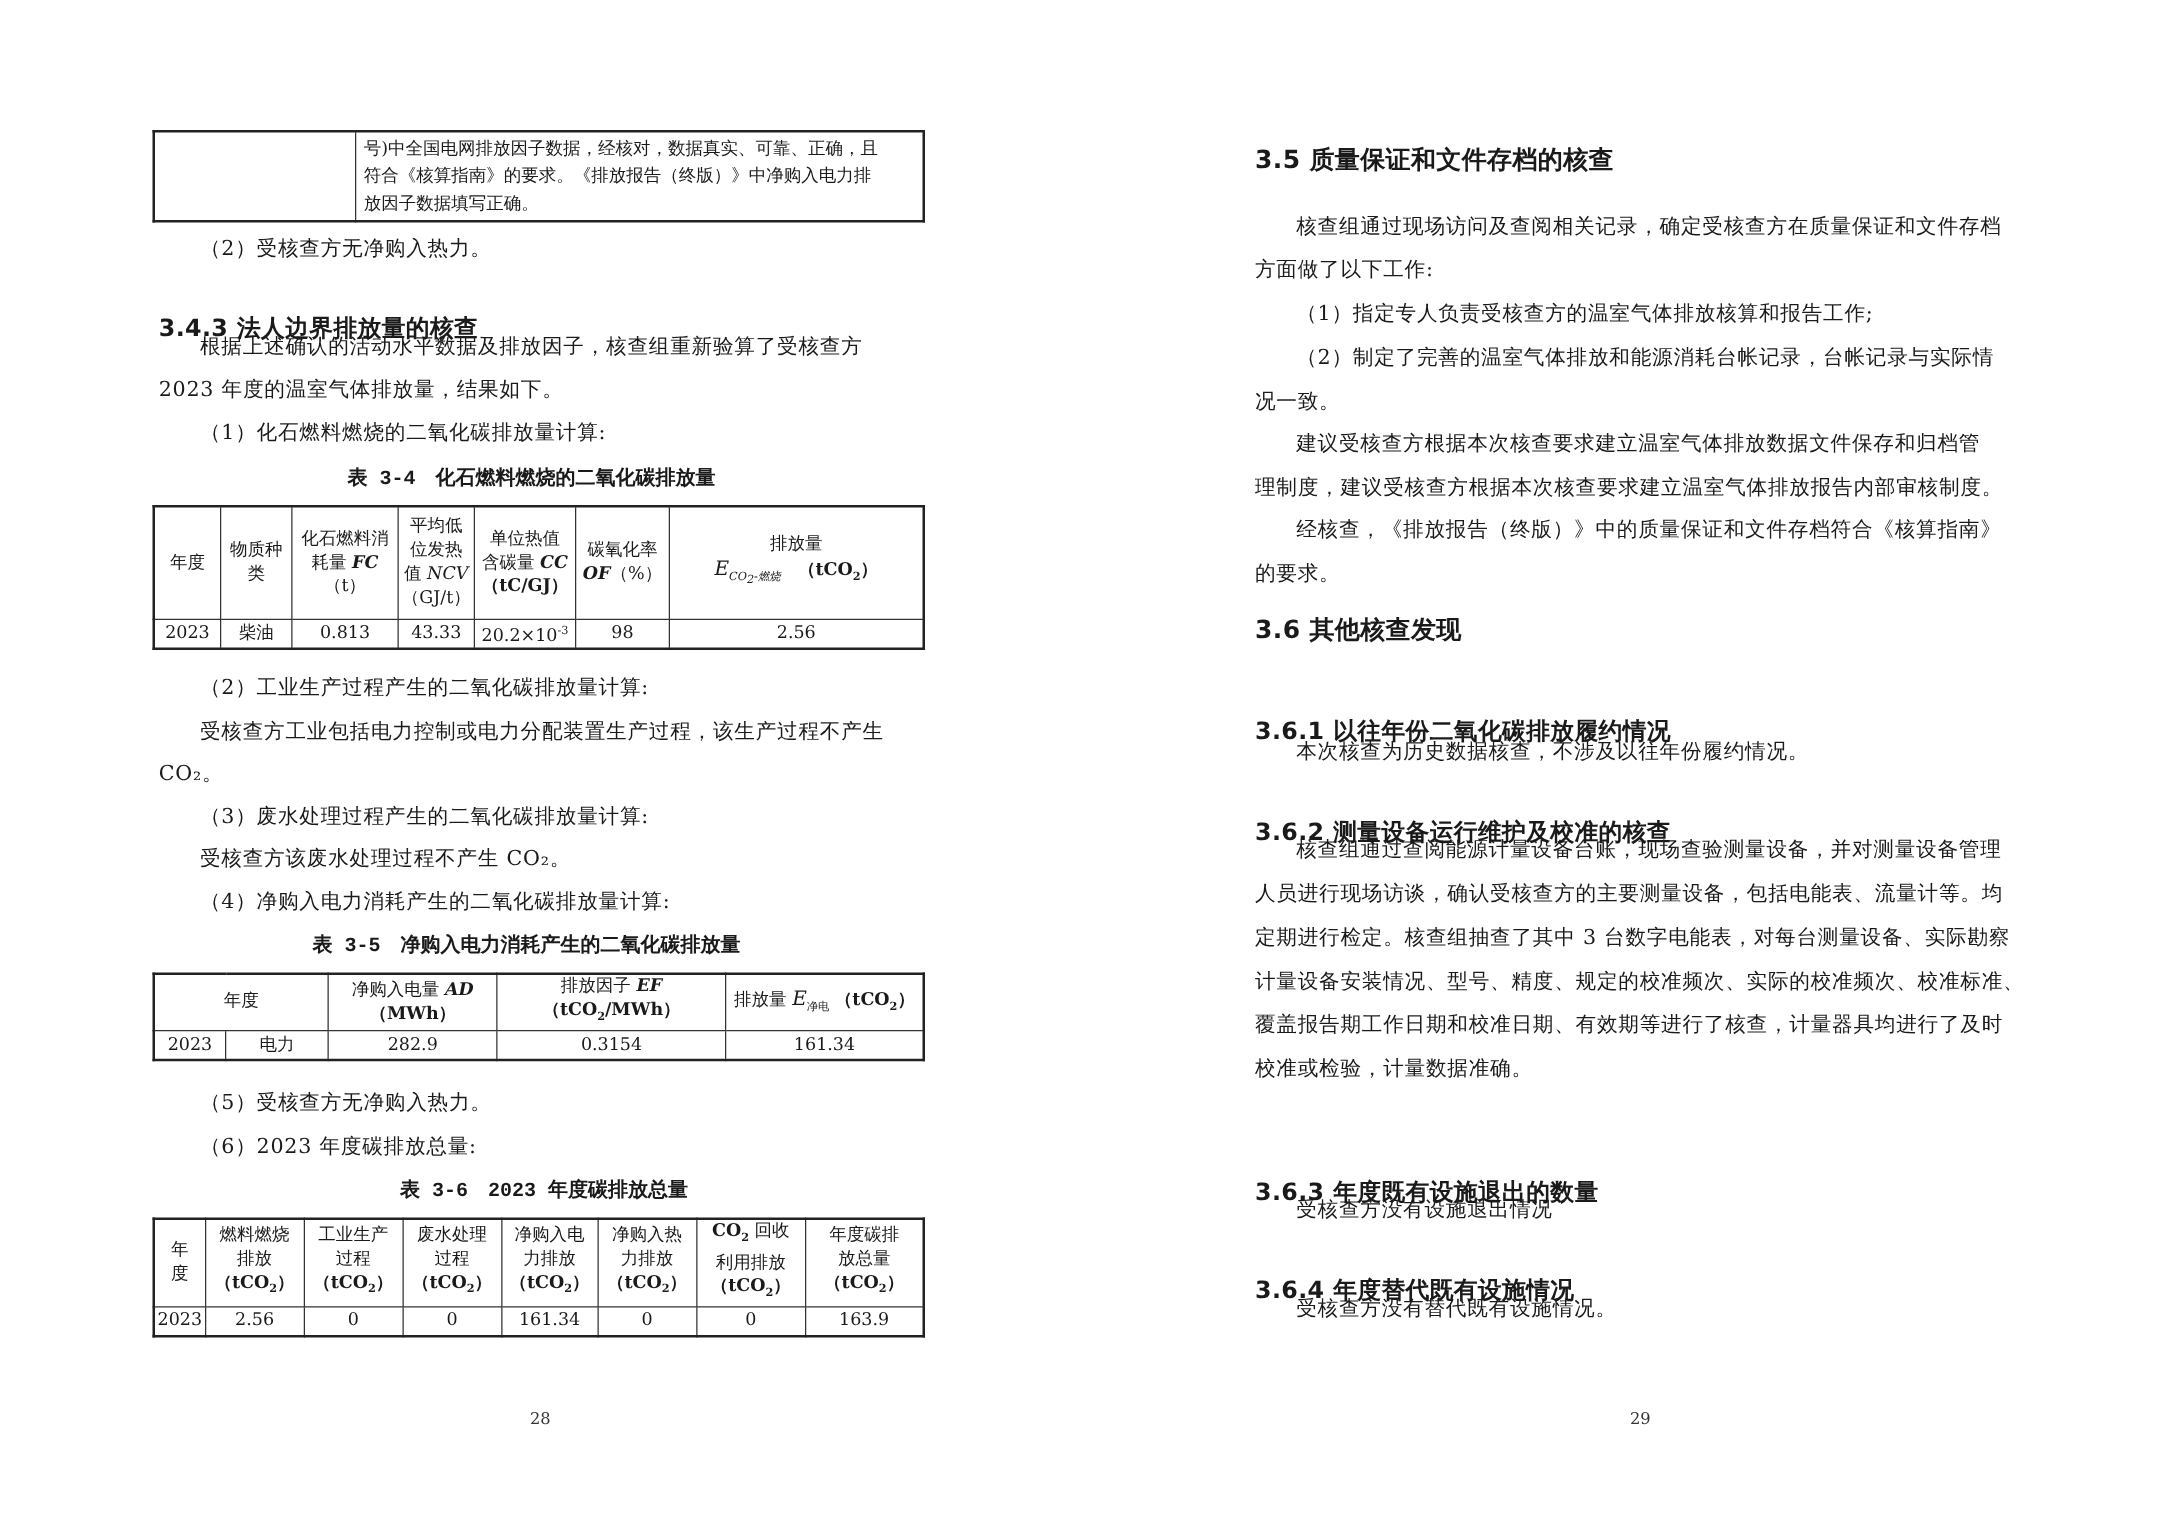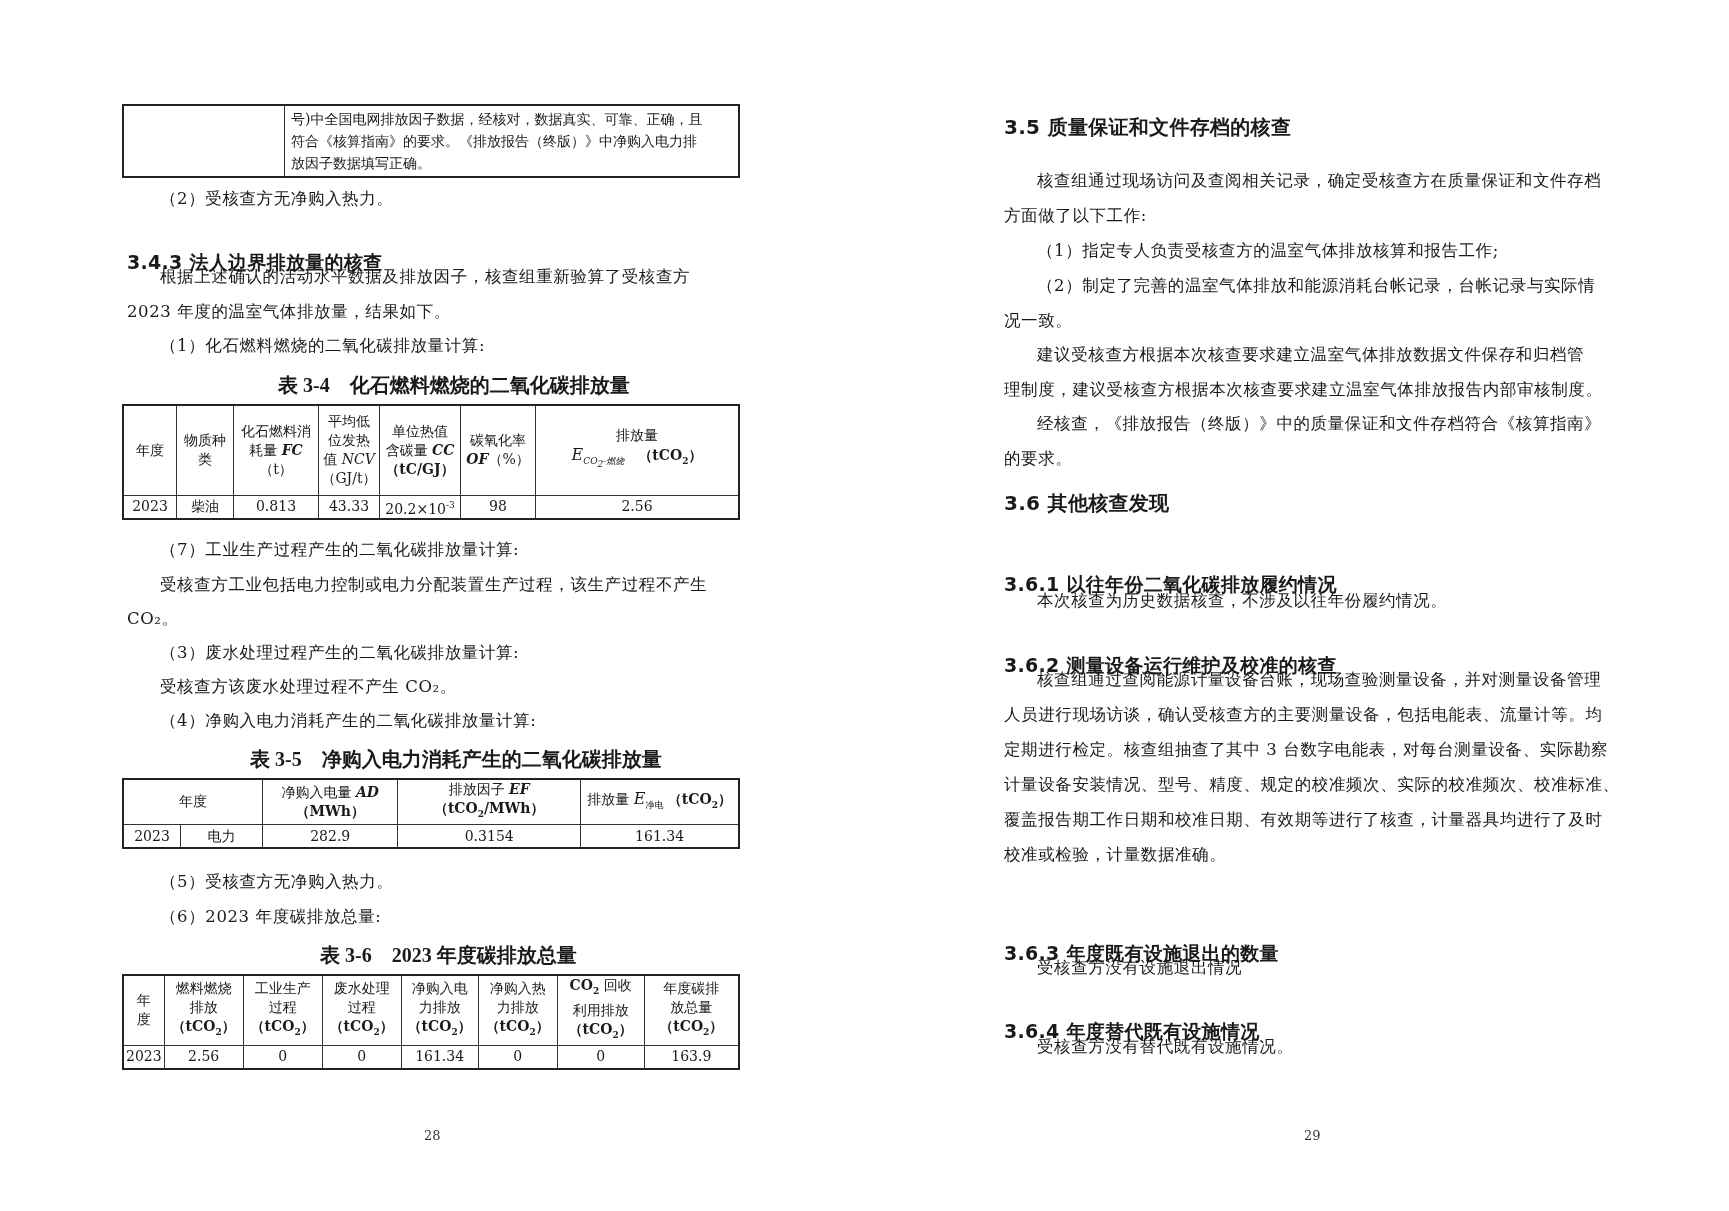--- a/index.html
+++ b/index.html
@@ -5,21 +5,21 @@
   html, body { margin:0; padding:0; background:#ffffff; }
   body { width:1729px; height:1211px; position:relative; overflow:hidden;
          font-family:"DejaVu Serif","Liberation Serif",serif; color:#1a1a1a; }
   .page { position:absolute; top:0; height:1211px; }
   .page.left { left:0; width:864px; }
   .page.right { left:864px; width:865px; }
   .abs { position:absolute; white-space:nowrap; }
   .body-text { font-size:16.5px; line-height:20px; letter-spacing:0.6px; }
   .h3 { font-size:19px; font-weight:bold; font-family:"DejaVu Sans","Liberation Sans",sans-serif; letter-spacing:0.3px;margin-top:28px; }
   .h2 { font-size:20px; font-weight:bold; font-family:"DejaVu Sans","Liberation Sans",sans-serif; letter-spacing:0.3px; }
-  .caption { font-size:20px; font-weight:bold; font-family:Liberation Serif, serif;text-align:right; }
+  .caption { font-size:16px; font-weight:bold; font-family:Liberation Mono, monospace;text-align:right; }
   table.doc { position:absolute; border-collapse:collapse; font-size:14px; }
   table.doc td { border:1.3px solid #333; text-align:center; vertical-align:middle; padding:0 2px; line-height:19px; }
   table.doc { border:2px solid #222; }
   .pnum { position:absolute; font-size:13px; color:#333; }
   .it { font-style:italic; }
   .b { font-weight:bold; }
   sub, sup { font-size:9px; }
 </style>
 </head>
 <body>
@@ -84,21 +84,21 @@
       <td>柴油</td>
       <td>0.813</td>
       <td>43.33</td>
       <td>20.2×10<sup>-3</sup></td>
       <td>98</td>
       <td>2.56</td>
     </tr>
   </tbody>
     </table>
 
-  <div class="abs body-text" style="left:160px; top:540px;">（7）工业生产过程产生的二氧化碳排放量计算:</div>
+  <div class="abs body-text" style="left:160px; top:540px;">（2）工业生产过程产生的二氧化碳排放量计算:</div>
   <div class="abs body-text" style="left:160px; top:575px;">受核查方工业包括电力控制或电力分配装置生产过程，该生产过程不产生</div>
   <div class="abs body-text" style="left:127px; top:609px;">CO₂。</div>
   <div class="abs body-text" style="left:160px; top:643px;">（3）废水处理过程产生的二氧化碳排放量计算:</div>
   <div class="abs body-text" style="left:160px; top:677px;">受核查方该废水处理过程不产生 CO₂。</div>
   <div class="abs body-text" style="left:160px; top:711px;">（4）净购入电力消耗产生的二氧化碳排放量计算:</div>
   <div class="abs caption" style="left:250px; top:746px;">表 3-5　净购入电力消耗产生的二氧化碳排放量</div>
 
   <table class="doc" style="left:122px; top:778px; width:618px;">
     <tbody>
         <tr style="height:44px;">

